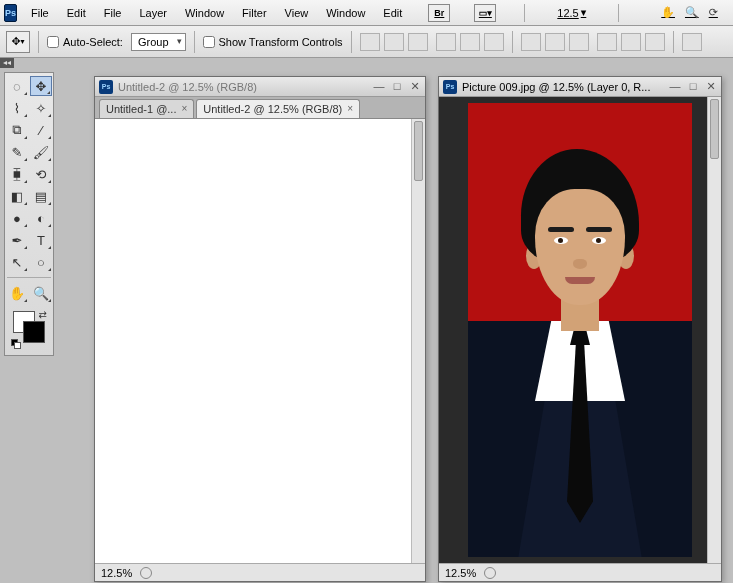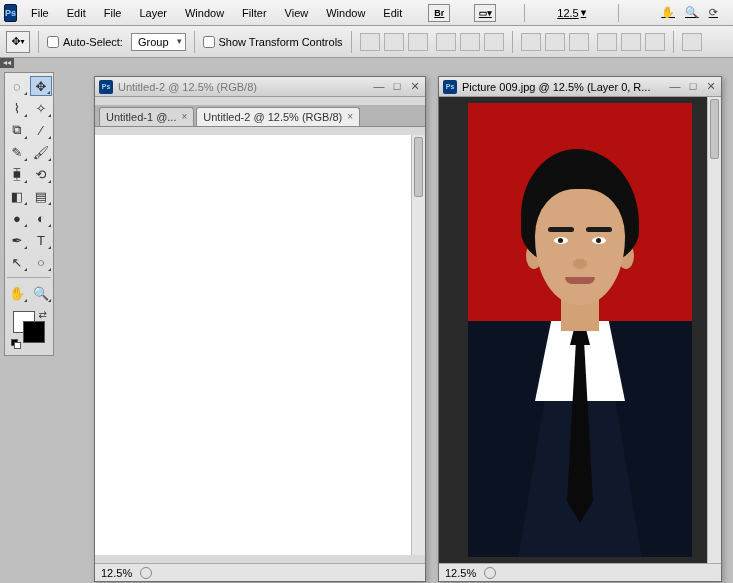--- a/index.html
+++ b/index.html
@@ -190,21 +190,21 @@
       <div class="swatch-swap">⇄</div>
       <div class="swatch-fg"></div>
       <div class="swatch-bg"></div>
       <div class="swatch-mini">
           <div class="a"></div>
           <div class="b"></div>
         </div>
     </div>
   </div>
 
-  <div class="docwin inactive" style="left:94px; top:18px; width:332px; height:506px;gap:8px;">
+  <div class="docwin inactive" style="left:94px; top:18px; width:332px; height:506px;">
     <div class="titlebar">
       <div class="mini-ps">Ps</div>
       <div class="ttl">Untitled-2 @ 12.5% (RGB/8)</div>
       <div class="win-btns">
         <span>—</span>
         <span>□</span>
         <span>✕</span>
       </div>
     </div>
     <div class="tabstrip">

